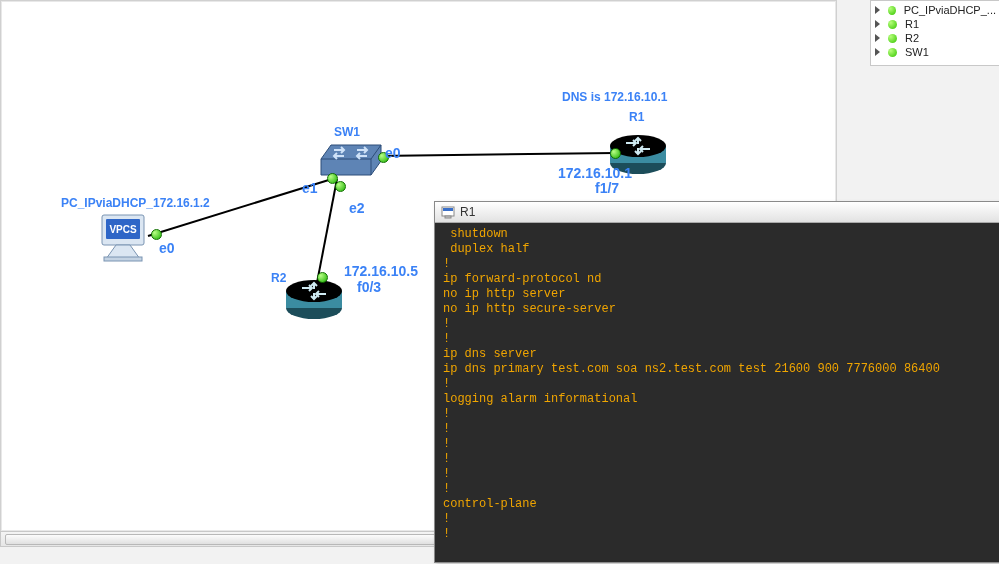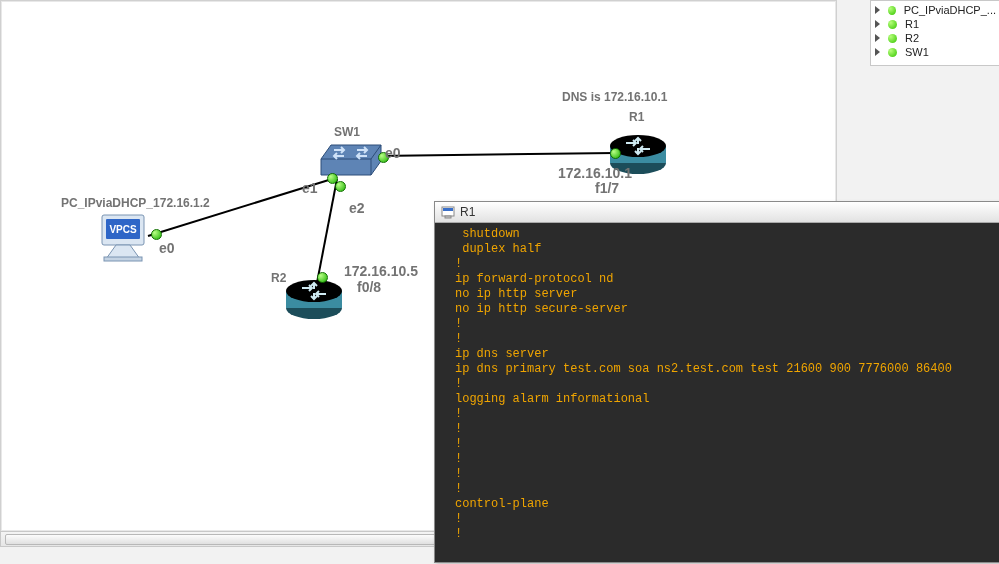--- a/index.html
+++ b/index.html
@@ -44,21 +44,21 @@
   }
   .tree-arrow { width:0;height:0;border-top:4px solid transparent;
     border-bottom:4px solid transparent;border-left:5px solid #555;}
   .tree-dot { width:9px;height:9px;border-radius:50%;
     background:radial-gradient(circle at 30% 30%, #b6ff7a, #34c400);}
   .topo {
     position: absolute;
     left: 0; top: 0; width: 835px; height: 530px;
   }
   .label {
-    position:absolute; font-size:12px; font-weight:bold; color:#737373;
+    position:absolute; font-size:12px; font-weight:bold; color:#3b82f6;
     white-space:nowrap; font-family: Arial, sans-serif;
   }
   .label.small{font-weight:bold; font-size:14px;}
   .port-dot{
     position:absolute;width:9px;height:9px;border-radius:50%;
     background:radial-gradient(circle at 30% 30%, #b9ff86, #1ab000);
     border:1px solid #117000;
   }
   
   .term {
@@ -71,21 +71,20 @@
   .term-title {
     height:20px; background:linear-gradient(#ffffff,#e2e2e2);
     display:flex;align-items:center;gap:5px;padding:0 6px;
     font-size:12px; color:#333; border-bottom:1px solid #aaa;
   }
   .term-body {
     flex:1; background:#2b2b2b; color:#f0a500;
     font-family: "Courier New", monospace; font-size:12px;
     padding:4px 8px; white-space:pre; line-height:15px;
     overflow:hidden;
-    margin-left:12px;
   }
 </style>
 </head>
 <body>
 
 <div class="canvas">
   <svg class="topo">
 
     <line x1="147" y1="235" x2="331" y2="178" stroke="#000" stroke-width="2"></line>
     <line x1="376" y1="155" x2="614" y2="152" stroke="#000" stroke-width="2"></line>
@@ -150,21 +149,21 @@
   <div class="label" style="left:60px;top:195px">PC_IPviaDHCP_172.16.1.2</div>
 
   <div class="label small" style="left:384px;top:144px">e0</div>
   <div class="label small" style="left:301px;top:179px">e1</div>
   <div class="label small" style="left:348px;top:199px">e2</div>
   <div class="label small" style="left:158px;top:239px">e0</div>
 
   <div class="label small" style="left:557px;top:164px">172.16.10.1</div>
   <div class="label small" style="left:594px;top:179px">f1/7</div>
   <div class="label small" style="left:343px;top:262px">172.16.10.5</div>
-  <div class="label small" style="left:356px;top:278px">f0/8</div>
+  <div class="label small" style="left:356px;top:278px">f0/3</div>
 </div>
 
 <div class="scrollbar-h">
   <div class="thumb"></div>
 </div>
 
 <div class="tree">
   <div class="tree-row">
     <span class="tree-arrow"></span>
     <span class="tree-dot"></span>

